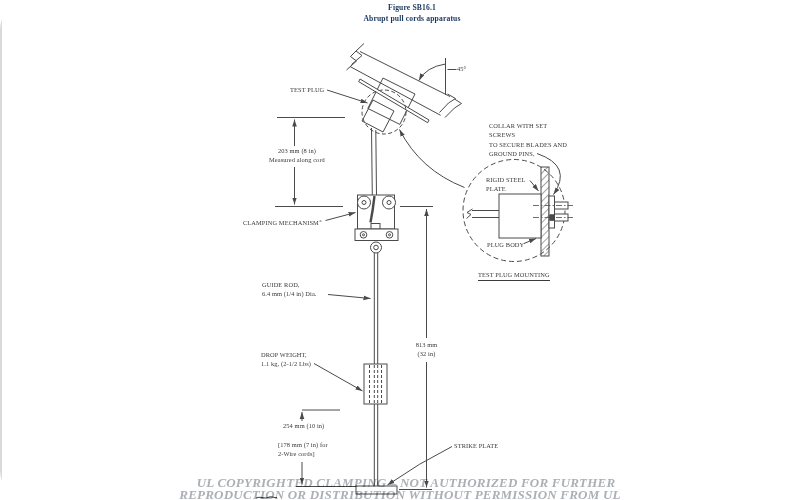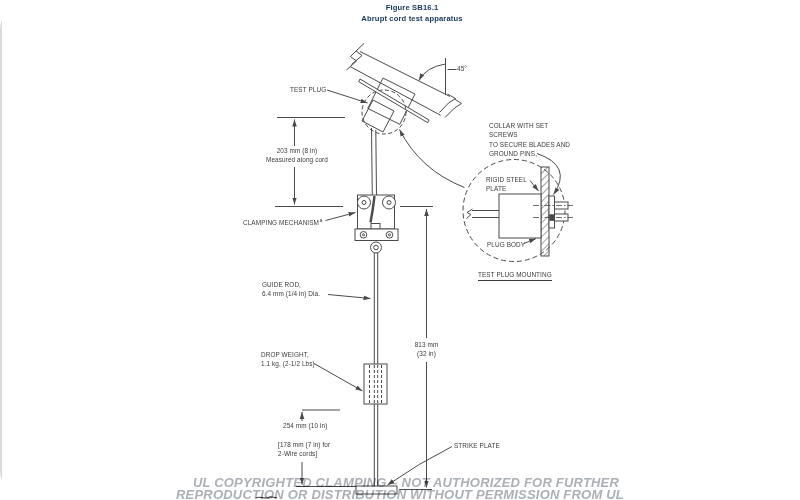--- a/index.html
+++ b/index.html
@@ -1,17 +1,17 @@
 <!DOCTYPE html>
 <html><head>
 <meta charset="utf-8">
 <style>
   html,body{margin:0;padding:0;background:#fff;}
   #stage{position:relative;width:676px;height:500px;background:#ffffff;overflow:hidden;
-         font-family:Liberation Sans, sans-serif;border-radius:30px;}
+         font-family:Liberation Serif, serif;border-radius:30px;}
   .edge{position:absolute;top:0;width:2px;height:500px;background:#d9d9d9;}
   #drawing{position:absolute;left:0;top:0;}
   .lbl{position:absolute;font-size:6.4px;line-height:1.45;color:#3a3a3a;
        letter-spacing:.1px;white-space:nowrap;}
   .lbl.center{text-align:center;}
   .title{position:absolute;width:300px;left:262px;text-align:center;font-weight:bold;
          font-size:7.6px;color:#17365d;letter-spacing:.15px;white-space:nowrap;}
   .caption-underline{border-bottom:1px solid #3a3a3a;padding-bottom:2px;}
   sup{font-size:4.6px;vertical-align:super;line-height:0;}
   .wm{position:absolute;font-weight:bold;font-style:italic;font-size:13px;
@@ -137,21 +137,21 @@
         <path d="M530,180.5 L538.5,191" marker-end="url(#arw)"></path>
         <path d="M524,243.5 L536,238.5" marker-end="url(#arw)"></path>
         <path d="M537,153.5 Q573,166 553.5,194.5" marker-end="url(#arw)"></path>
       </g>
 
       <path d="M256,498 C260,495.5 264,499.5 268,497.5 S274,498.5 277,497.5" stroke-width="1.2"></path>
     </g>
   </svg>
 
   <div class="title" style="top:3px;">Figure SB16.1</div>
-  <div class="title" style="top:14px;">Abrupt cord test apparatus</div>
+  <div class="title" style="top:14px;">Abrupt pull cords apparatus</div>
 
   <div class="lbl" style="left:290px;top:85px;">TEST PLUG</div>
   <div class="lbl" style="left:457px;top:64px;">45°</div>
 
   <div class="lbl center" style="left:265px;top:146px;width:64px;">
     <div>203 mm (8 in)</div>
     <div>Measured along cord</div>
   </div>
 
   <div class="lbl" style="left:243px;top:218px;"><span>CLAMPING MECHANISM</span> <sup>a</sup></div>

